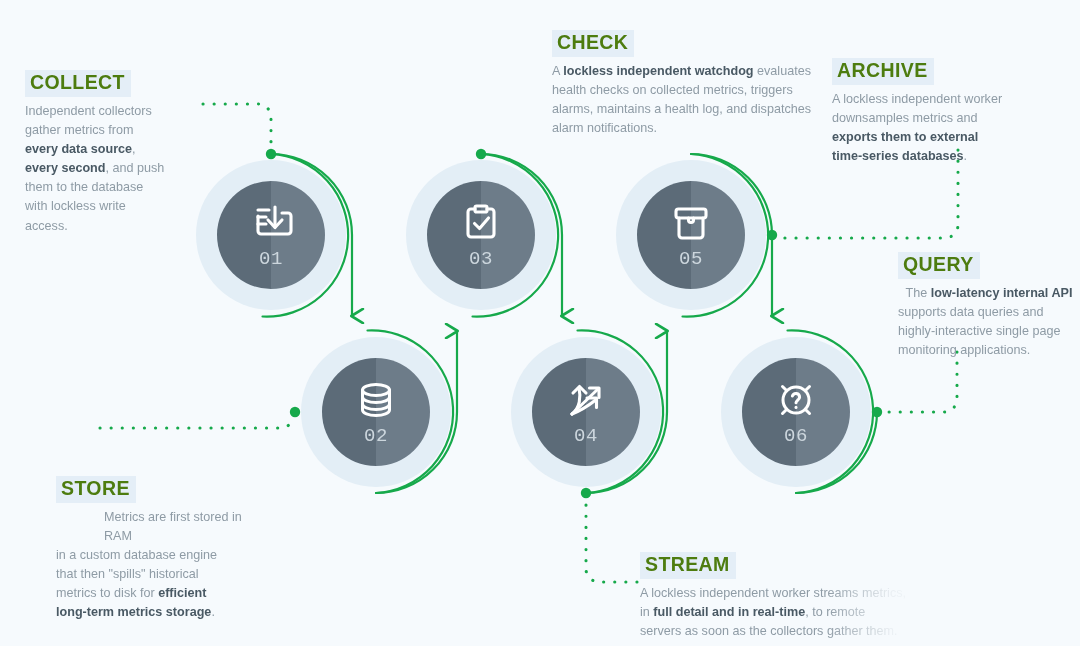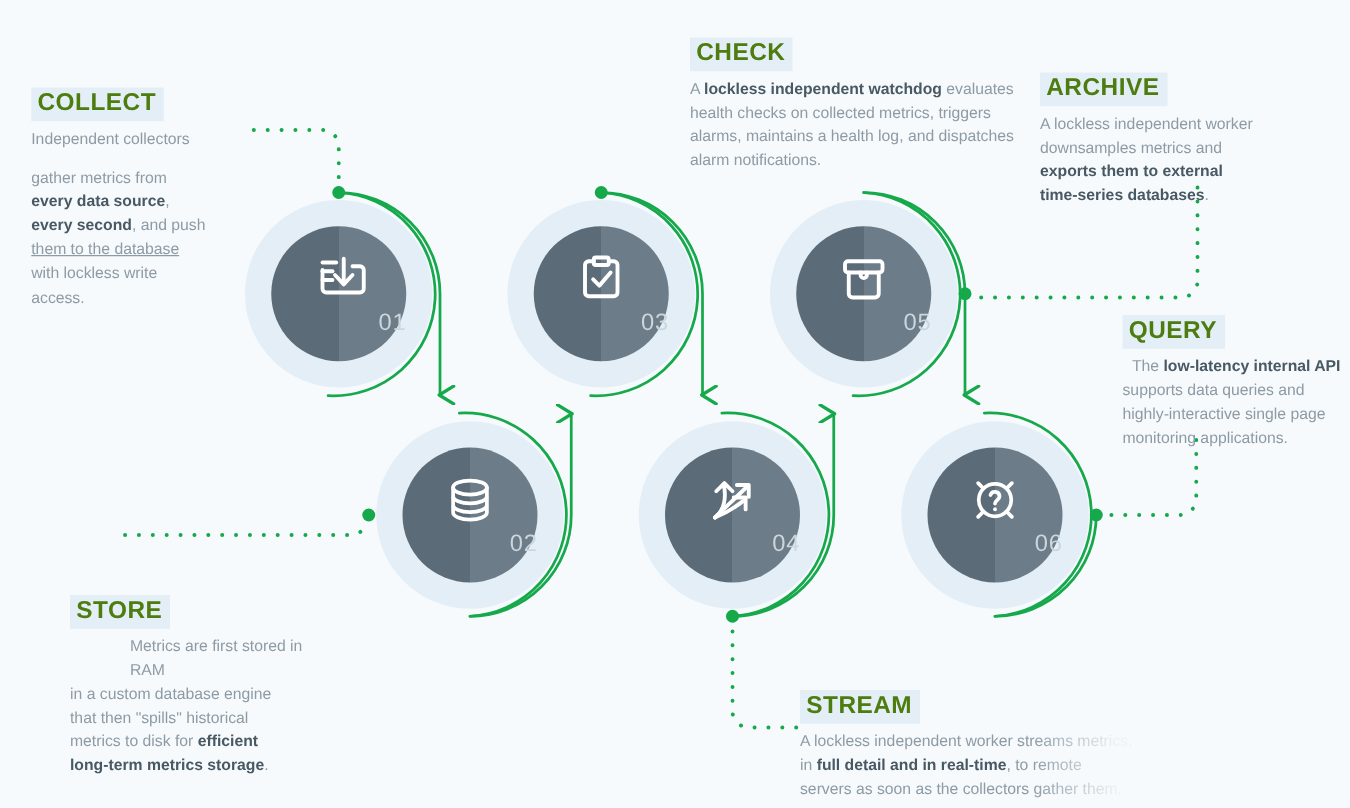--- a/index.html
+++ b/index.html
@@ -23,23 +23,23 @@
     border-radius:50%;
     background:linear-gradient(to right,#5c6b78 0 50%,#6d7c89 50% 100%);
   }
   .ico{
     position:absolute;left:21px;top:40px;width:108px;height:46px;
     display:flex;align-items:center;justify-content:center;
   }
   .ico svg{display:block;}
   .num{
     position:absolute;left:21px;top:88px;width:108px;
-    text-align:right;
+    text-align:center;
     font-size:19px;letter-spacing:.5px;
-    color:#ccd6dd;font-family:Liberation Sans, sans-serif;
+    color:#ccd6dd;font-family:Liberation Mono, monospace;
   }
 
   
   .blk{position:absolute;}
   .blk h3{
     margin:0 0 5px 0;
     font-size:19.5px;font-weight:bold;letter-spacing:.4px;
     color:#4d7c0f;
     background:#e4eef7;
     display:inline-block;
@@ -198,24 +198,24 @@
         <path d="M22 29.2 v0.2"></path>
       </svg>
     </div>
     <div class="num">06</div>
   </div>
 
   <div class="blk" style="left:25px;top:70px;width:165px;">
     <h3>COLLECT</h3>
     <p>
         <span class="l1" style="display: block;"><span>Independent collectors</span></span>
-        <span class="l2" style="display: block; margin-top: 12px;"><span>gather metrics from</span></span>
+        <span class="l2" style="display: block;"><span>gather metrics from</span></span>
         <span class="l3" style="display: block;"><b>every data source</b><span>,</span></span>
         <span class="l4" style="display: block;"><b>every second</b><span>, and push</span></span>
-        <span class="l5" style="display: block; text-decoration: underline;"><span>them to the database</span></span>
+        <span class="l5" style="display: block;"><span>them to the database</span></span>
         <span class="l6" style="display: block;"><span>with lockless write</span></span>
         <span class="l7" style="display: block;"><span>access.</span></span>
       </p>
   </div>
 
   <div class="blk" style="left:552px;top:30px;width:260px;">
     <h3>CHECK</h3>
     <p>
         <span class="l1" style="display: block;"><span>A </span><b>lockless independent watchdog</b><span> evaluates</span></span>
         <span class="l2" style="display: block;"><span>health checks on collected metrics, triggers</span></span>

